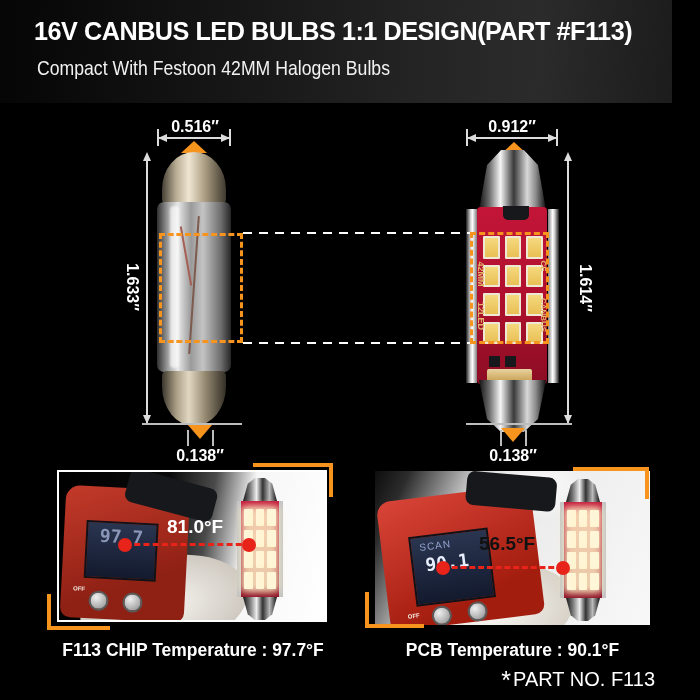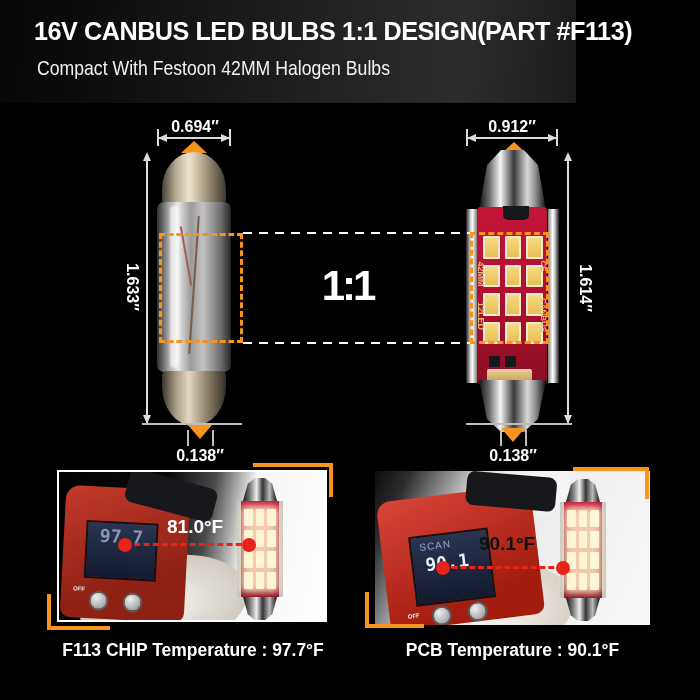--- a/index.html
+++ b/index.html
@@ -8,21 +8,21 @@
     --led-gold:#f0cf6e;
     --callout-red:#e8231a;
     --dimline:#dcdcdc;
   }
   *{margin:0;padding:0;box-sizing:border-box}
   html,body{background:#000}
   body{font-family:"Liberation Sans",sans-serif;-webkit-font-smoothing:antialiased}
   .stage{position:relative;width:700px;height:700px;background:#000;overflow:hidden}
 
   
-  .banner{position:absolute;left:0;top:0;width:576px;height:103px;
+  .banner{position:absolute;left:0;top:0;width:672px;height:103px;
     background:linear-gradient(93deg,#050505 0%,#141414 30%,#242424 62%,#2b2b2b 80%,#1c1c1c 100%)}
   .banner .title{position:absolute;left:34px;top:16px;color:#fff;font-size:26px;font-weight:bold;
     letter-spacing:-.5px;white-space:nowrap;transform:scaleX(.97);transform-origin:left center}
   .banner .subtitle{position:absolute;left:37px;top:56px;color:#f2f2f2;font-size:21px;
     white-space:nowrap;transform:scaleX(.84);transform-origin:left center}
 
   
   .hline{position:absolute;height:2px;background:var(--dimline)}
   .vline{position:absolute;width:2px;background:var(--dimline)}
   .thin{background:#bdbdbd}
@@ -141,21 +141,21 @@
     <div class="tri up" style="left:181px;top:141px"></div>
     <div class="hal-cap top"></div>
     <div class="hal-glass">
       <div class="filament"></div>
       <div class="filament2"></div>
     </div>
     <div class="hal-cap bot"></div>
     <div class="tri down" style="left:188px;top:425px"></div>
   </div>
 
-  <div class="dim" style="left:166px;top:118px;width:58px">0.694″</div>
+  <div class="dim" style="left:166px;top:118px;width:58px">0.516″</div>
   <div class="vline" style="left:157px;top:129px;height:17px"></div>
   <div class="vline" style="left:229px;top:129px;height:17px"></div>
   <div class="hline" style="left:158px;top:137px;width:72px"></div>
   <div class="ar left" style="left:158px;top:134px"></div>
   <div class="ar right" style="left:221px;top:134px"></div>
 
   <div class="vline" style="left:146px;top:154px;height:270px"></div>
   <div class="ar up" style="left:143px;top:152px"></div>
   <div class="ar down" style="left:143px;top:415px"></div>
   <div class="vdim" style="left:132px;top:287px">1.633″</div>
@@ -211,21 +211,20 @@
 
   <div class="hline thin" style="left:466px;top:423px;width:106px"></div>
   <div class="vline thin" style="left:500px;top:430px;height:16px"></div>
   <div class="vline thin" style="left:525px;top:430px;height:16px"></div>
   <div class="dim" style="left:483px;top:447px;width:60px">0.138″</div>
 
   <div class="dashrect" style="left:159px;top:233px;width:84px;height:110px"></div>
   <div class="dashrect" style="left:470px;top:232px;width:79px;height:112px"></div>
   <div class="wdash" style="left:243px;top:232px;width:227px"></div>
   <div class="wdash" style="left:243px;top:342px;width:227px"></div>
-  <div class="ratio">1:1</div>
 
   <div class="photo p1">
     <div class="glove" style="left:20px;top:85px"></div>
     <div class="thermo t1">
       <div class="barrel"></div>
       <div class="lcd d1">
         <span class="val">97.7</span>
       </div>
       <span class="offlbl" style="left:12px;top:100px">OFF</span>
       <div class="btn" style="left:28px;top:104px"></div>
@@ -286,29 +285,30 @@
           <div class="mb-led"></div>
             <div class="mb-led"></div>
             <div class="mb-led"></div>
         </div>
       </div>
       <div class="mb-cone b"></div>
     </div>
     <div class="rdash" style="left:68px;top:95px;width:120px"></div>
     <div class="rdot" style="left:61px;top:90px"></div>
     <div class="rdot" style="left:181px;top:90px"></div>
-    <div class="callout" style="left:104px;top:62px;color:#111">90.1°F</div>
+    <div class="callout" style="left:104px;top:62px;color:#111">56.5°F</div>
   </div>
 
   <div class="brk" style="left:253px;top:463px;width:80px;height:4px"></div>
   <div class="brk" style="left:329px;top:463px;width:4px;height:34px"></div>
   <div class="brk" style="left:47px;top:594px;width:4px;height:36px"></div>
   <div class="brk" style="left:47px;top:626px;width:63px;height:4px"></div>
   <div class="brk" style="left:573px;top:467px;width:76px;height:4px"></div>
   <div class="brk" style="left:645px;top:467px;width:4px;height:32px"></div>
   <div class="brk" style="left:365px;top:592px;width:4px;height:36px"></div>
   <div class="brk" style="left:365px;top:624px;width:59px;height:4px"></div>
 
   <div class="caption" style="left:55px;width:276px">F113 CHIP Temperature : 97.7°F</div>
   <div class="caption" style="left:373px;width:279px">PCB Temperature : 90.1°F</div>
 
+  <div class="partno"><span class="star">*</span><span>PART NO. F113</span></div>
 
 </div>
 
 </body></html>

